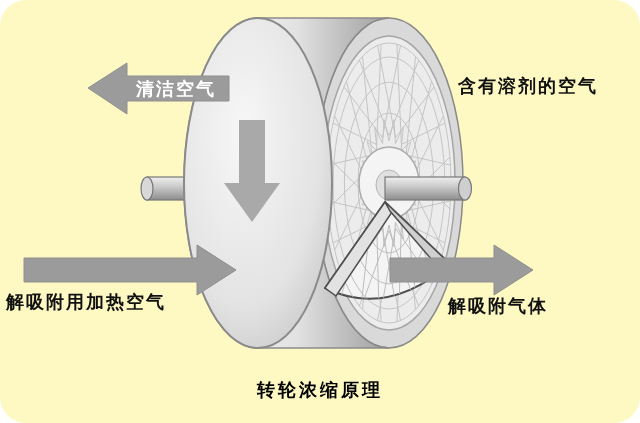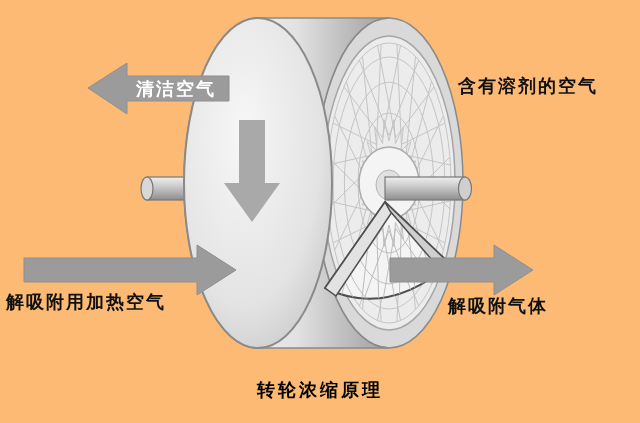--- a/index.html
+++ b/index.html
@@ -1,16 +1,16 @@
 <!DOCTYPE html>
 <html><head>
 <meta charset="utf-8">
 <style>
   html,body{margin:0;padding:0;background:#ffffff;}
-  #canvas{position:relative;width:640px;height:423px;background:#fdba74;overflow:hidden;}
+  #canvas{position:relative;width:640px;height:423px;background:#fef9c3;overflow:hidden;border-radius:26px;}
   svg{display:block;}
   .lbl{font-family:"DejaVu Sans","Liberation Sans",sans-serif;font-weight:bold;font-size:18px;letter-spacing:2px;}
   .caption{font-family:"DejaVu Sans","Liberation Sans",sans-serif;font-weight:bold;font-size:18px;letter-spacing:3px;}
 </style>
 </head>
 <body>
 
 <div id="canvas">
 <svg width="640" height="423" viewBox="0 0 640 423" xmlns="http://www.w3.org/2000/svg">
   <defs>

